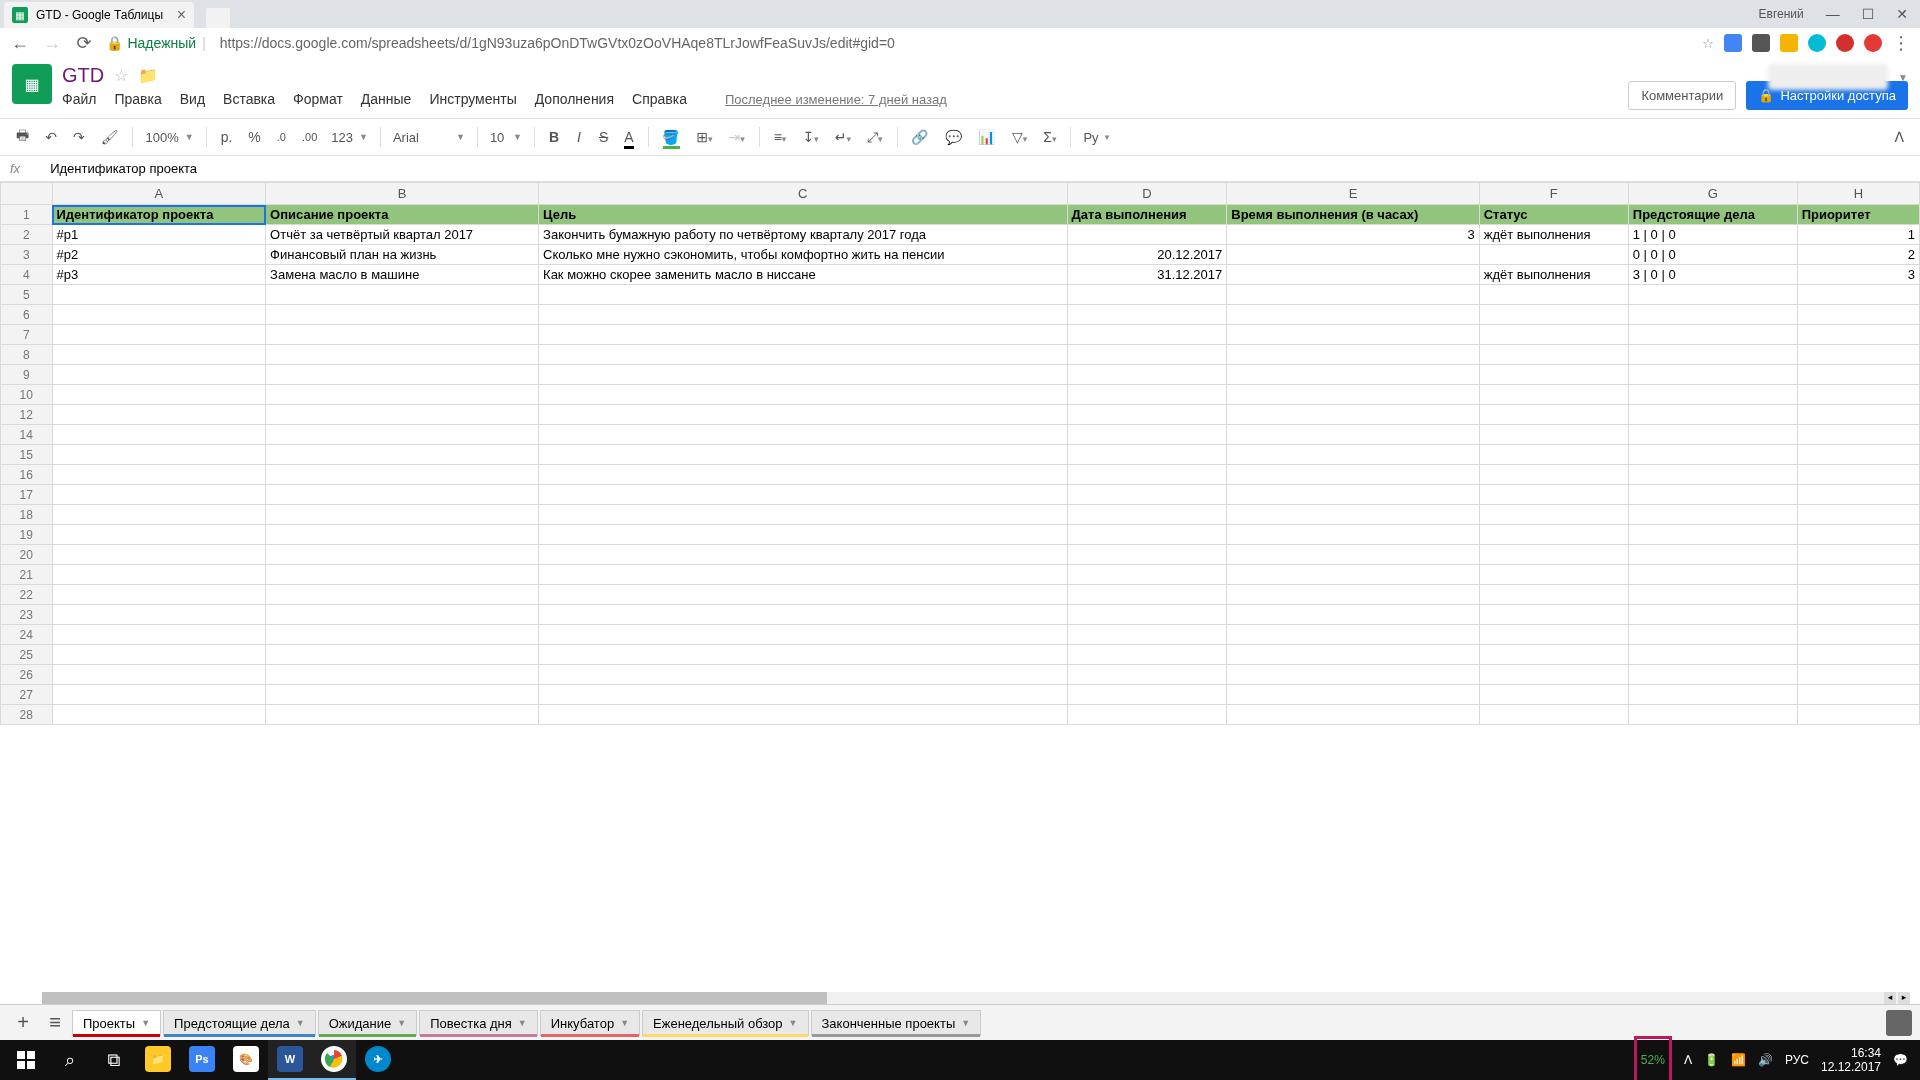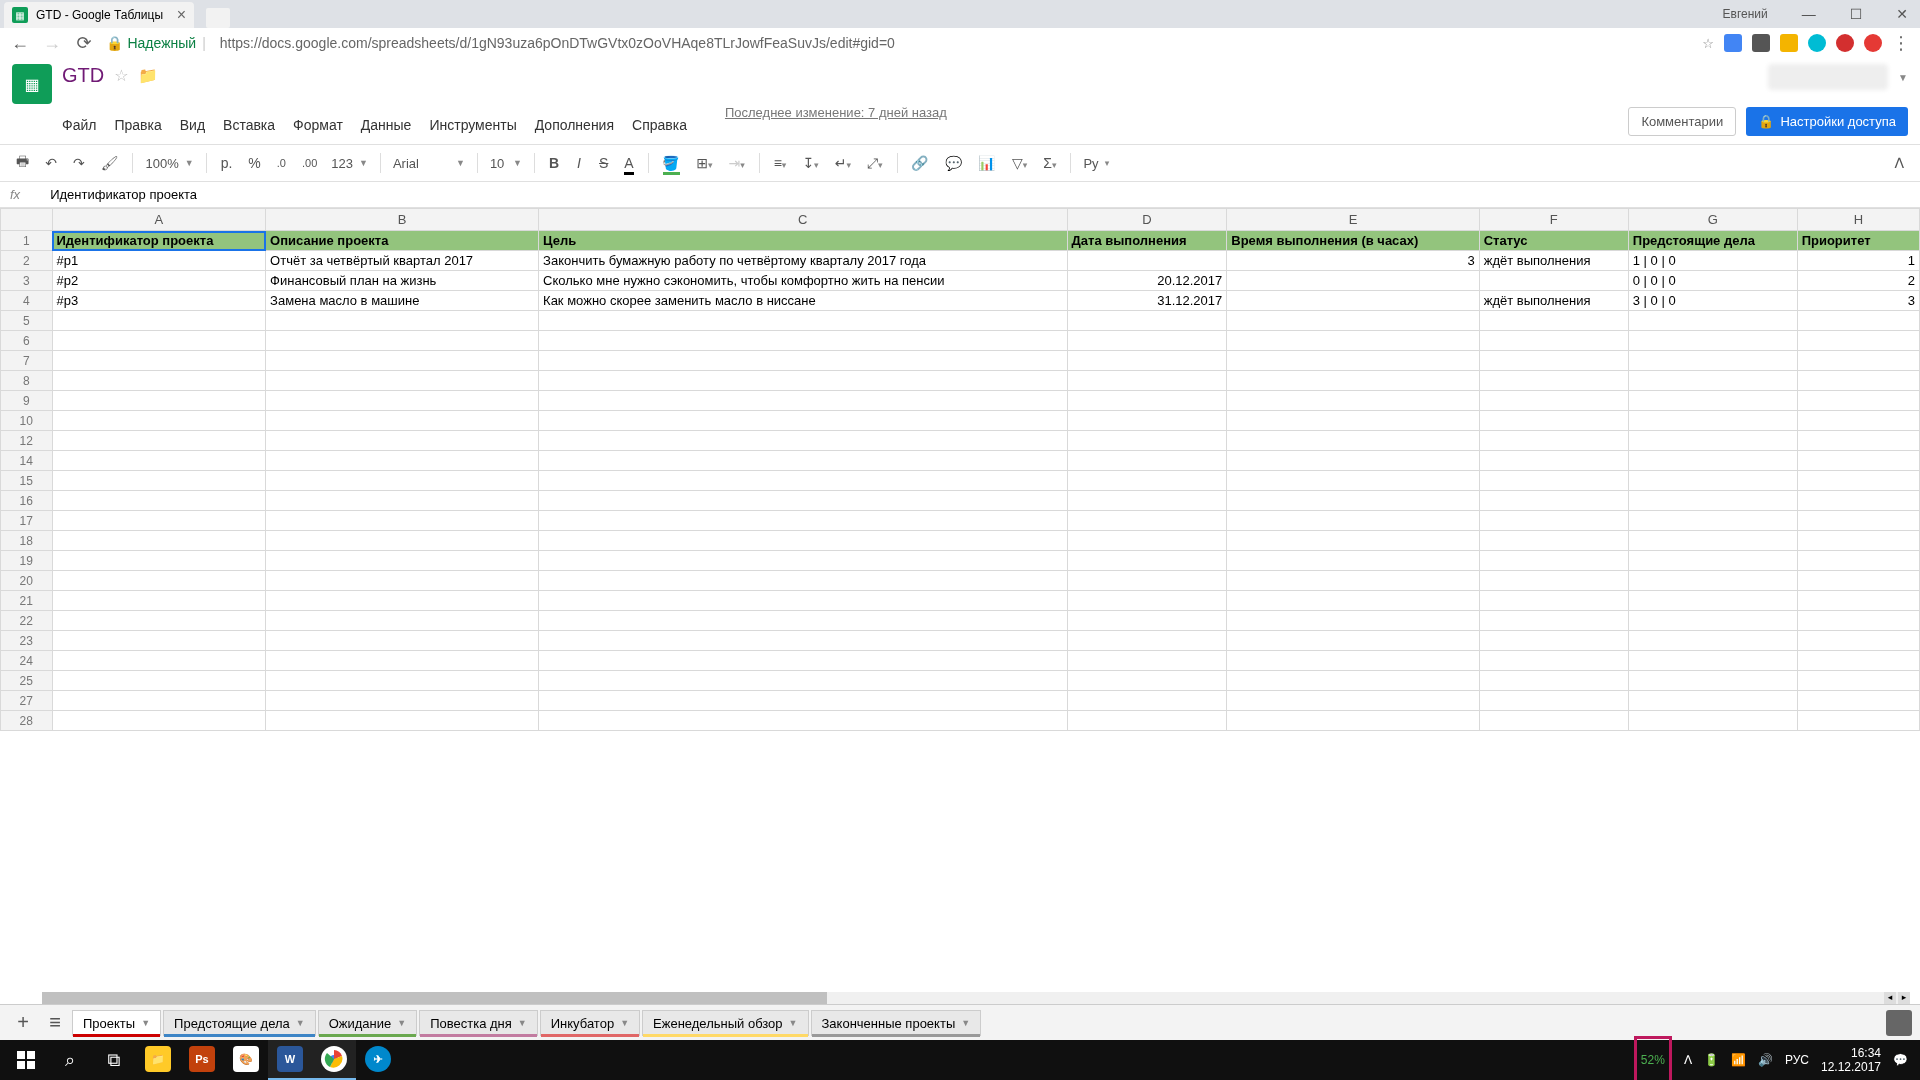--- a/index.html
+++ b/index.html
@@ -3,38 +3,38 @@
 <meta charset="utf-8">
 <style>
 * { box-sizing: border-box; margin: 0; padding: 0; }
 body { font-family: Arial, sans-serif; font-size: 13px; width: 1920px; height: 1080px; overflow: hidden; background: #fff; }
 .chrome-top { height: 58px; background: #fff; }
 .tab-strip { height: 28px; background: #dee1e6; display: flex; align-items: flex-end; }
 .browser-tab { width: 190px; height: 26px; background: #f2f2f2; border-radius: 4px 4px 0 0; display: flex; align-items: center; padding: 0 8px; font-size: 12px; margin-left: 4px; }
 .browser-tab .favicon { width: 16px; height: 16px; background: #0f9d58; margin-right: 8px; border-radius: 2px; display:flex; align-items:center; justify-content:center; color:#fff; font-size:10px; }
 .browser-tab .close { margin-left: auto; color: #666; font-size: 16px; }
 .new-tab { width: 24px; height: 20px; background: #f2f2f2; margin-left: 12px; border-radius: 2px; }
-.user-strip { position: absolute; top: 0; right: 0; height: 28px; display: flex; align-items: center; gap: 34px; padding-right: 12px; color: #555; }
+.user-strip { position: absolute; top: 0; right: 0; height: 28px; display: flex; align-items: center; gap: 22px; padding-right: 12px; color: #555; }
 .user-strip .u { font-size: 12px; }
 .win-btn { font-size: 14px; }
 .address-bar { height: 30px; display: flex; align-items: center; padding: 0 10px; gap: 12px; background: #fff; }
 .nav-icon { color: #606060; font-size: 18px; width:20px; text-align:center; }
 .addr { flex: 1; display: flex; align-items: center; font-size: 14px; color: #333; }
 .secure { color: #0b8043; display:flex; align-items:center; gap:4px; }
 .url { color: #666; margin-left: 8px; }
 .addr-icons { display: flex; gap: 10px; align-items: center; }
 .ext-icon { width: 18px; height: 18px; border-radius: 3px; }
 .docs-header { padding: 6px 12px 0; display: flex; align-items: flex-start; }
 .sheets-logo { width: 40px; height: 40px; background: #0f9d58; border-radius: 4px; display:flex; align-items:center; justify-content:center; color:#fff; font-size:16px; margin-right: 10px; }
 .doc-title-area { flex: 1; }
 .doc-title-row { display: flex; align-items: center; gap: 10px; }
 .doc-title { font-size: 20px; color: #701a75; }
 .star-icon, .folder-icon { color: #bbb; font-size: 16px; }
 .menu-bar { display: flex; gap: 18px; font-size: 14px; color: #333; margin-top: 4px; align-items: center; }
-.menu-item { cursor: pointer; margin-top: 26px; }
+.menu-item { cursor: pointer; }
 .last-edit { color: #777; text-decoration: underline; margin-left: 20px; font-size: 13px; }
 .hdr-right { display: flex; gap: 10px; align-items: center; }
 .avatar-blur { width: 120px; height: 26px; background: #eee; border-radius: 4px; filter: blur(2px); }
 .btn-comments { background: #fff; border: 1px solid #ccc; color: #555; padding: 6px 12px; border-radius: 3px; font-size: 13px; }
 .btn-share { background: #1a73e8; color: #fff; border: none; padding: 6px 12px; border-radius: 3px; font-size: 13px; display: flex; align-items: center; gap: 6px; }
 .toolbar { height: 38px; border-top: 1px solid #e0e0e0; border-bottom: 1px solid #e0e0e0; display: flex; align-items: center; padding: 0 10px; gap: 4px; margin-top: 4px; color:#555;}
 .tb-btn { padding: 4px 6px; font-size: 14px; color: #555; min-width: 20px; text-align:center; }
 .tb-sep { width: 1px; height: 20px; background: #ddd; margin: 0 4px; }
 .tb-select { font-size: 13px; padding: 2px 4px; display:flex; align-items:center; gap:6px; }
 .tb-drop { font-size: 9px; color: #888; }
@@ -473,20 +473,31 @@
           <td></td>
           <td></td>
           <td></td>
           <td></td>
           <td></td>
           <td></td>
           <td></td>
           <td></td>
         </tr>
         <tr>
+          <th class="row-hdr">26</th>
+          <td></td>
+          <td></td>
+          <td></td>
+          <td></td>
+          <td></td>
+          <td></td>
+          <td></td>
+          <td></td>
+        </tr>
+        <tr>
           <th class="row-hdr">27</th>
           <td></td>
           <td></td>
           <td></td>
           <td></td>
           <td></td>
           <td></td>
           <td></td>
           <td></td>
         </tr>
@@ -564,21 +575,21 @@
         <rect x="0" y="10" width="8" height="8" fill="#fff"></rect>
         <rect x="10" y="10" width="8" height="8" fill="#fff"></rect>
       </svg>
     </div>
   <div class="task-icon">⌕</div>
   <div class="task-icon">⧉</div>
   <div class="task-app">
       <div class="app-sq" style="background:#ffca28">📁</div>
     </div>
   <div class="task-app">
-      <div class="app-sq" style="background:#c2410c">Ps</div>
+      <div class="app-sq" style="background:#3b82f6">Ps</div>
     </div>
   <div class="task-app">
       <div class="app-sq" style="background:#fff;color:#333">🎨</div>
     </div>
   <div class="task-app active">
       <div class="app-sq" style="background:#2b579a">W</div>
     </div>
   <div class="task-app active">
       <div class="app-sq" style="background:#fff;border-radius:50%">
         <svg width="20" height="20">

